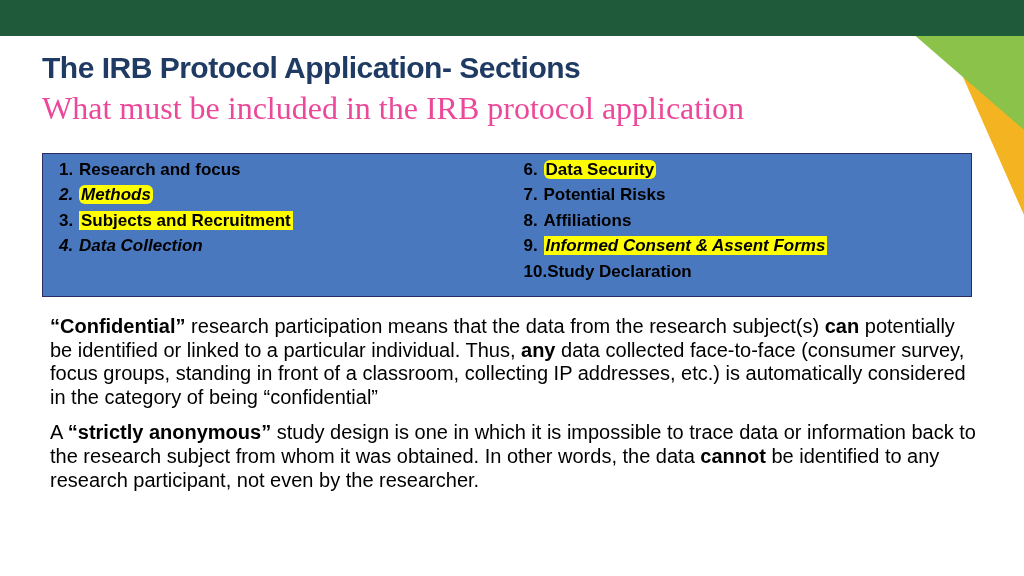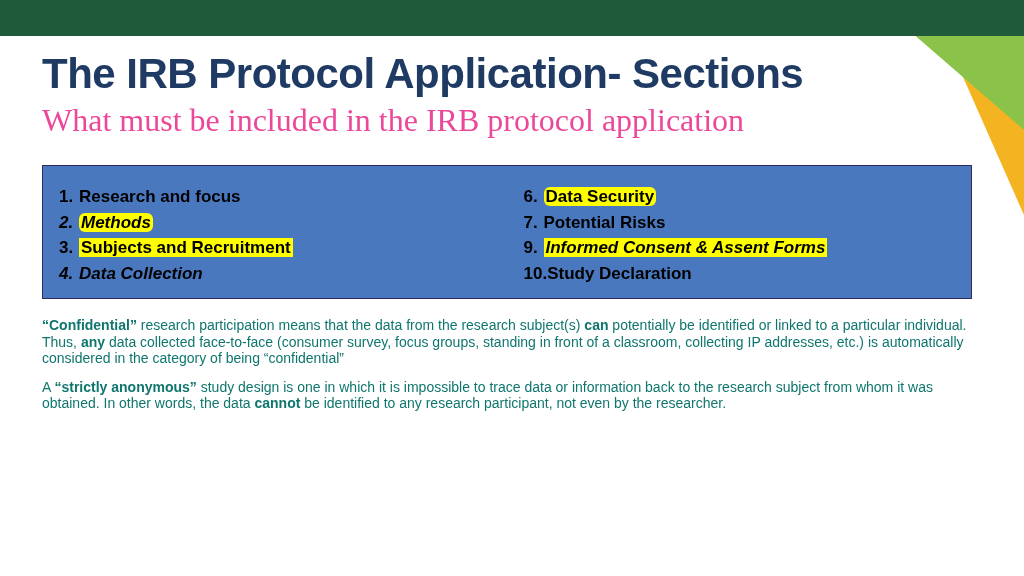--- a/index.html
+++ b/index.html
@@ -6,29 +6,29 @@
   html, body { width: 1024px; height: 576px; overflow: hidden; font-family: "Segoe UI", Arial, sans-serif; background: #fff; }
   .slide { position: relative; width: 1024px; height: 576px; background: #fff; }
   .topbar { position: absolute; top: 0; left: 0; width: 1024px; height: 36px; background: #1f5b3a; }
   .corner-accent { position: absolute; top: 0; right: 0; width: 0; height: 0;
     border-top: 130px solid #8bc34a;
     border-left: 150px solid transparent; }
   .corner-accent2 { position: absolute; top: 0; right: 0; width: 0; height: 0;
     border-top: 215px solid #f4b321;
     border-left: 95px solid transparent; z-index: -0; }
   .content { position: absolute; top: 52px; left: 42px; right: 42px; }
-  .title { font-size: 42px; font-weight: 700; color: #1f3b63; line-height: 1.05; letter-spacing: -0.5px; }
+  .title { font-size: 30px; font-weight: 700; color: #1f3b63; line-height: 1.05; letter-spacing: -0.5px; }
   .subtitle { font-family: Georgia, "Times New Roman", serif; font-size: 32px; color: #ec4899; margin-top: 6px; }
   .box { margin-top: 26px; background: #4a78bf; border: 1px solid #2b2b66; display: flex; width: 930px; }
-  .col { flex: 1; padding: 18px 16px 12px 16px; }
+  .col { flex: 1; padding: 3px 16px 12px 16px; }
   .col + .col { border-left: 1px solid #fff0; }
   .item { font-family: Arial, sans-serif; font-size: 17px; font-weight: 700; color: #000; line-height: 1.5; white-space: nowrap; }
   .num { display:inline-block; min-width: 20px; }
   .hl { background: #ffff00; padding: 0 2px; }
-  .para { margin-top: 18px; font-size: 14px; color: #0f766e; line-height: 1.18; max-width: 940px; }
+  .para { margin-top: 18px; font-size: 20px; color: #000000; line-height: 1.18; max-width: 940px; margin-left: 8px; }
   .para + .para { margin-top: 12px; }
   .para b { font-weight: 700; }
 </style>
 </head>
 <body>
 
 <div class="slide">
   <div class="corner-accent2"></div>
   <div class="corner-accent"></div>
   <div class="topbar"></div>
@@ -40,20 +40,21 @@
     <div class="box">
       <div class="col" id="col0">
           <div class="item"><span class="num">1. </span><span>Research and focus</span></div>
           <div class="item"><span class="num" style="font-style: italic;">2. </span><span class="hl" style="font-style: italic; border-radius: 6px;">Methods</span></div>
           <div class="item"><span class="num">3. </span><span class="hl">Subjects and Recruitment</span></div>
           <div class="item"><span class="num" style="font-style: italic;">4. </span><span style="font-style: italic;">Data Collection</span></div>
         </div>
       <div class="col" id="col1">
           <div class="item"><span class="num">6. </span><span class="hl" style=" border-radius: 6px;">Data Security</span></div>
           <div class="item"><span class="num">7. </span><span>Potential Risks</span></div>
+          <div class="item"><span class="num">8. </span><span>Affiliations</span></div>
           <div class="item"><span class="num">9. </span><span class="hl" style="font-style: italic; text-align: center;">Informed Consent &amp; Assent Forms</span></div>
           <div class="item"><span class="num">10. </span><span>Study Declaration</span></div>
         </div>
     </div>
 
     <div class="para">
       <b>“Confidential”</b><span> research participation means that the data from the research subject(s) </span><b>can</b><span> potentially be identified or linked to a particular individual.  Thus, </span><b>any</b><span> data collected face-to-face (consumer survey, focus groups, standing in front of a classroom, collecting IP addresses, etc.) is automatically considered in the category of being “confidential”</span>
     </div>
 
     <div class="para">

